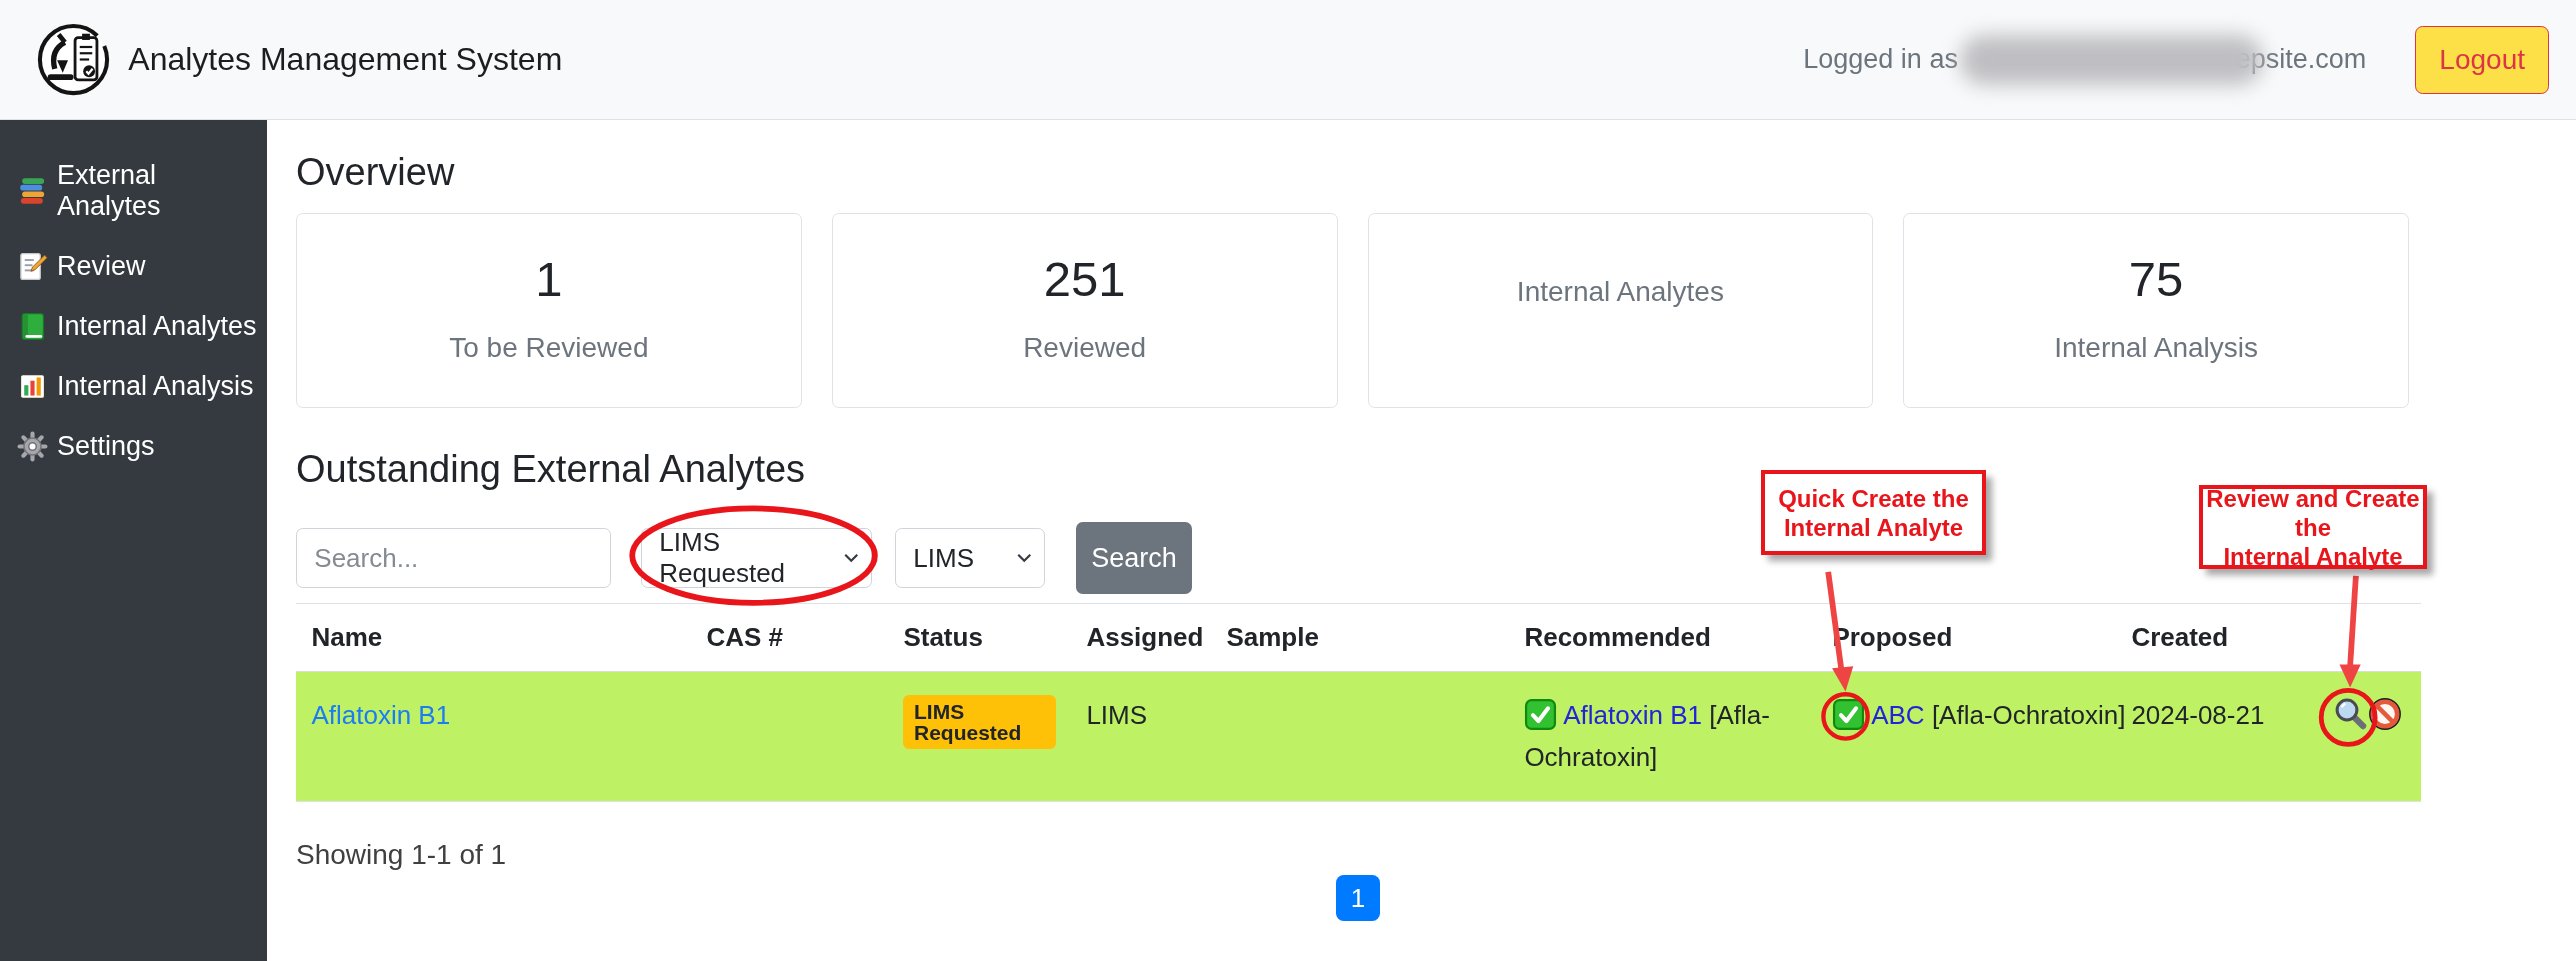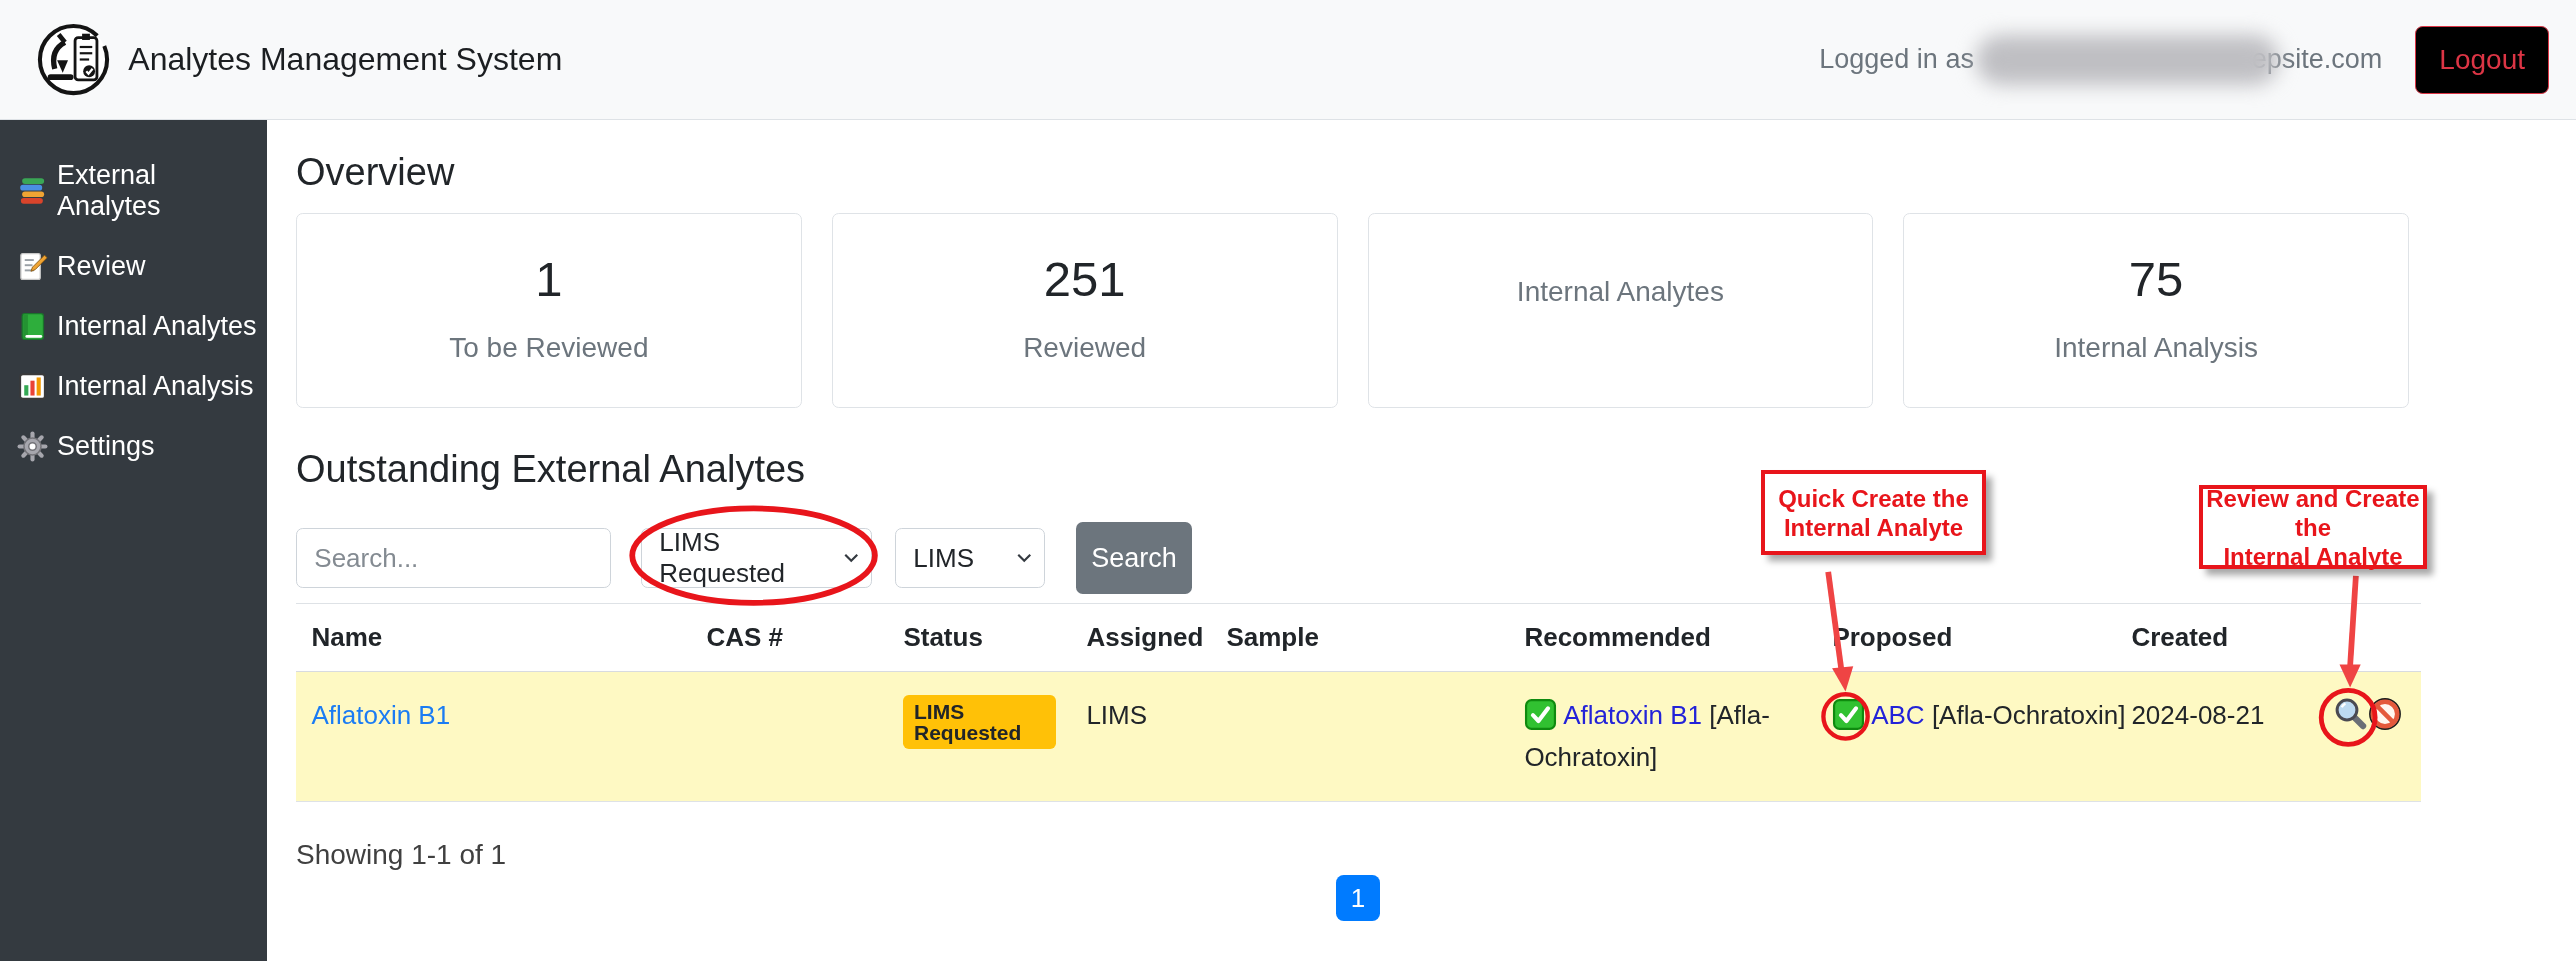--- a/index.html
+++ b/index.html
@@ -4,25 +4,25 @@
 <style>
   * { margin:0; padding:0; box-sizing:border-box; }
   html,body { width:2576px; height:961px; overflow:hidden; background:#fff;
     font-family:"Liberation Sans","DejaVu Sans",sans-serif; color:#212529; }
 
   
   .header { height:120px; background:#f8f9fa; border-bottom:1px solid #dee2e6;
     display:flex; align-items:center; padding:0 27px 0 36px; }
   .brand { display:flex; align-items:center; gap:17.3px; }
   .brand-title { font-size:32px; color:#1b1e21; }
-  .header-right { margin-left:auto; display:flex; align-items:center; gap:33px; }
+  .header-right { margin-left:auto; display:flex; align-items:center; gap:49px; }
   .login-text { font-size:27px; color:#6c757d; display:flex; align-items:center; }
   .redacted { display:inline-block; width:303px; height:50px; border-radius:25px;
     background:#bfbfc3; filter:blur(9.6px); margin:0 -27px 0 1.9px; }
-  .logout-btn { font-size:28px; color:#dc3545; background:#000000; border:1.9px solid #dc3545;
+  .logout-btn { font-size:28px; color:#dc3545; background:#fde047; border:1.9px solid #dc3545;
     border-radius:7.7px; padding:17px 23px; cursor:pointer; font-family:inherit; }
 
   
   .main { display:flex; height:841px; }
   .sidebar { width:267px; background:#343a40; padding-top:25px; flex:none; }
   .side-item { display:flex; align-items:center; gap:8.7px; color:#fff; font-size:27px;
     padding:14.5px 9.6px 14.5px 17.3px; cursor:pointer; }
   .side-item svg { flex:none; }
   .content { flex:1; padding:31px 156px 0 29px; position:relative; }
 
@@ -50,21 +50,21 @@
   .sel-assigned { width:150px; margin-left:23px; }
   .search-btn { width:116px; height:72px; margin-left:31px; background:#6c757d; color:#fff;
     font-size:27px; border:none; border-radius:6.7px; cursor:pointer; font-family:inherit; }
 
   
   table { width:2124px; margin-top:14.5px; border-collapse:collapse; table-layout:fixed;
     border-top:1px solid #dee2e6; }
   thead th { text-align:left; font-size:26px; font-weight:bold; color:#212529;
     padding:18.3px 15.4px; border-bottom:1.9px solid #d8dbe0; }
   tbody td { font-size:26px; color:#212529; padding:23px 15.4px; vertical-align:top;
-    line-height:1.6; background:#fef9c3; border-bottom:1px solid #dee2e6; }
+    line-height:1.6; background:#bef264; border-bottom:1px solid #dee2e6; }
   a.link-name { color:#1b7cf3; text-decoration:none; }
   a.link-royal { color:#2323d8; text-decoration:none; }
   .badge { display:inline-block; background:#ffc107; color:#212529; font-size:21px;
     font-weight:bold; border-radius:5.8px; padding:5.8px 10.6px; line-height:1; }
   .check-icon, .action-icon { vertical-align:-6.7px; cursor:pointer; }
   td.actions { white-space:nowrap; padding-left:23px; }
   td.proposed { white-space:nowrap; }
 
   .showing { font-size:28px; color:#404040; margin-top:37px; }
   .pagination { width:2124px; text-align:center; margin-top:3.9px; }

